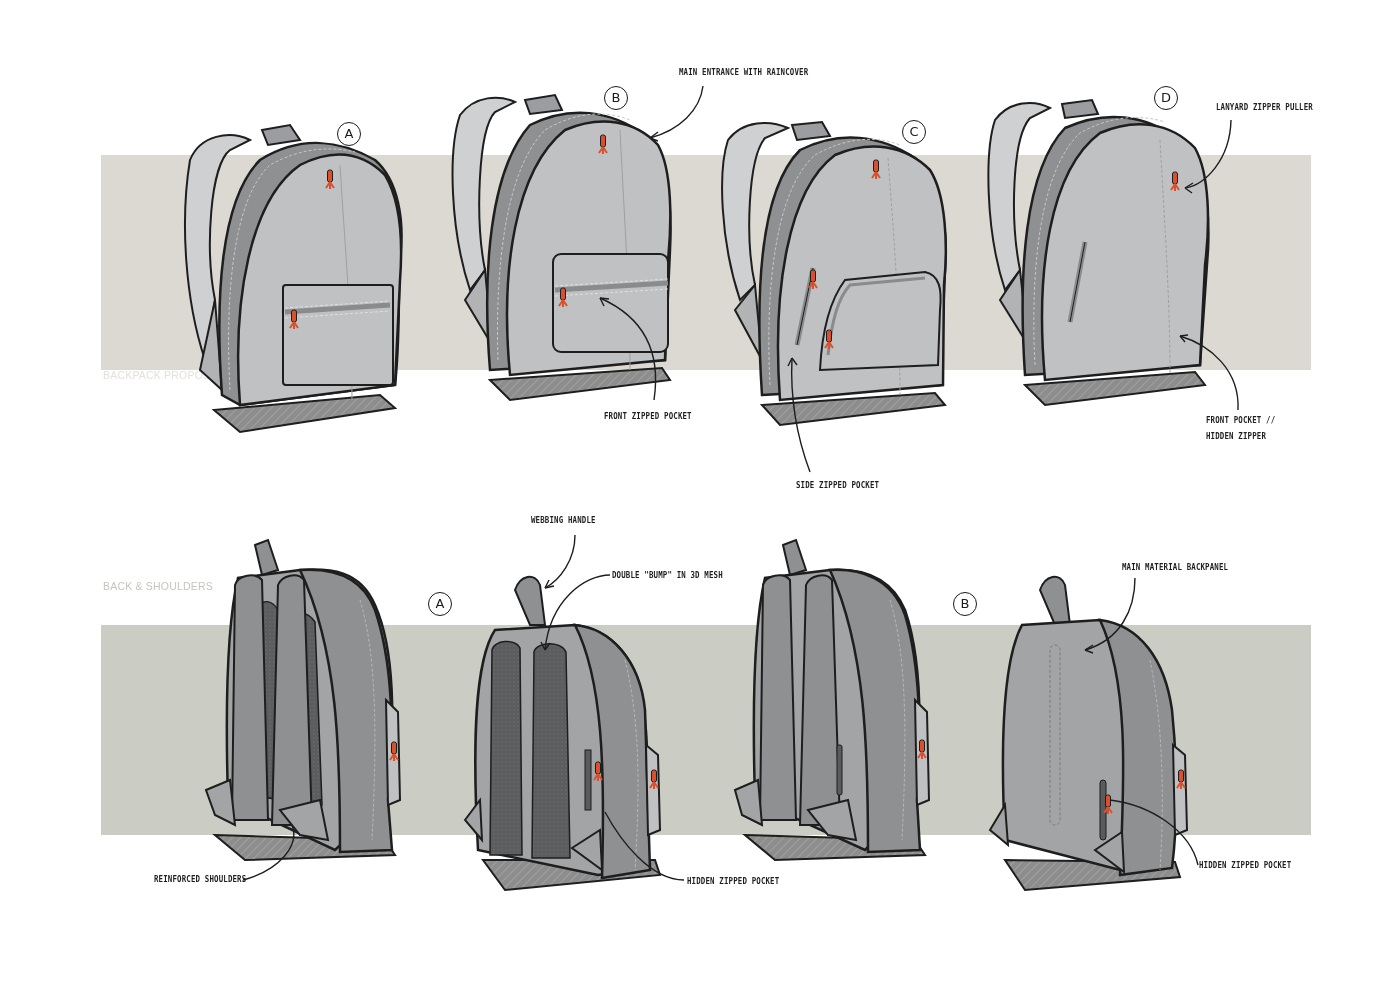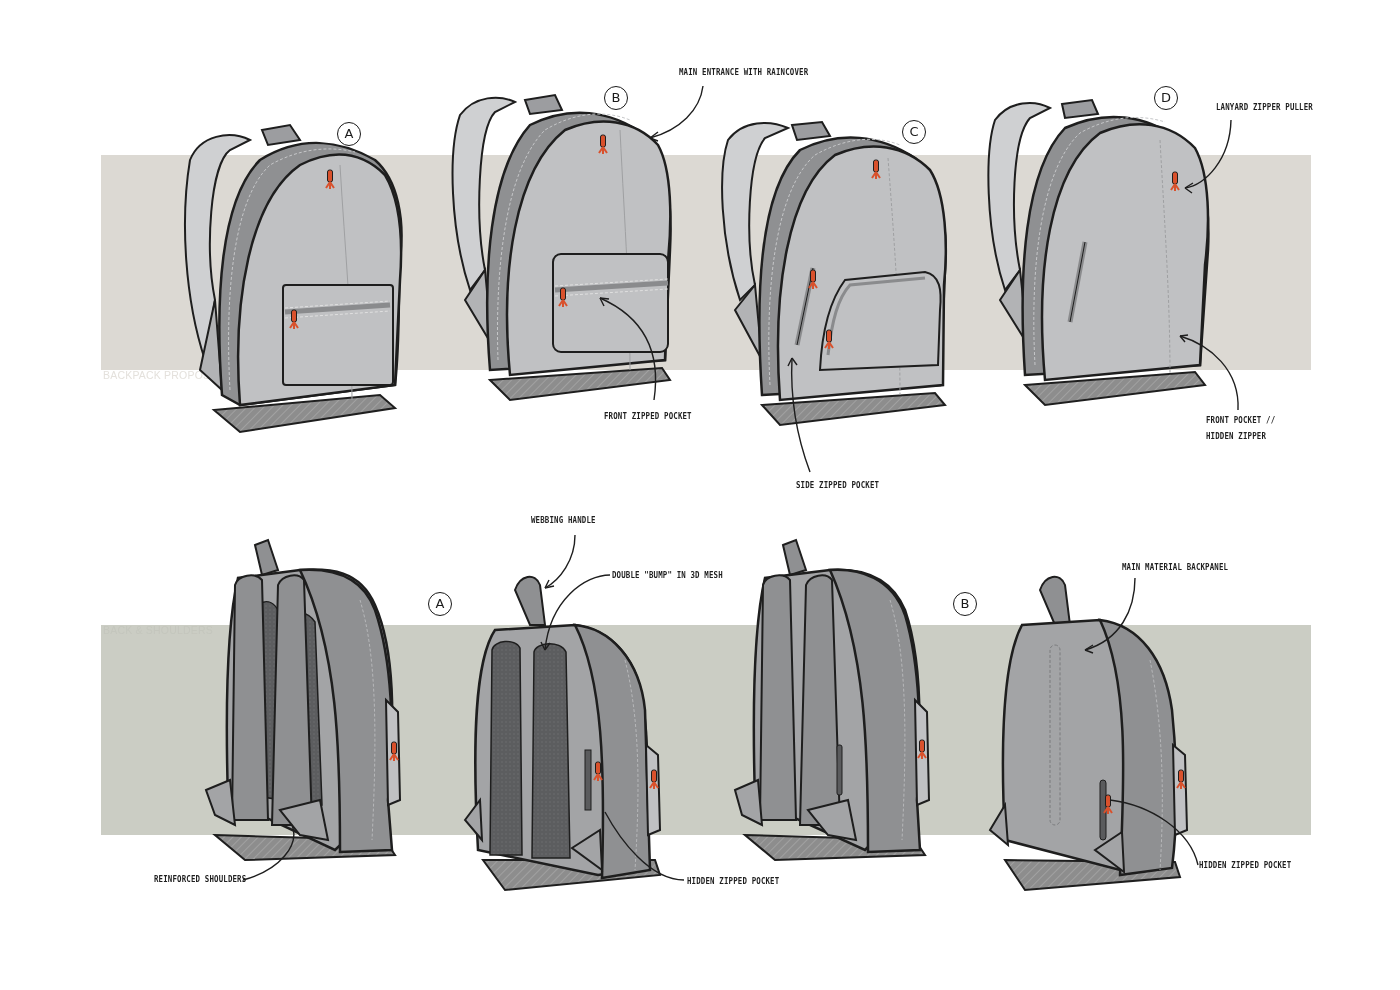--- a/index.html
+++ b/index.html
@@ -12,21 +12,21 @@
   .letter { position:absolute; width:24px; height:24px; border:1.8px solid #1a1a1a; border-radius:50%; box-sizing:border-box; font-family:"DejaVu Sans", sans-serif; font-size:13px; text-align:center; line-height:21px; color:#1a1a1a; background:#fff; }
   svg.art { position:absolute; left:0; top:0; }
 </style>
 </head>
 <body>
 
 <div class="band band-top"></div>
 <div class="band band-bot"></div>
 
 <div class="section-label" style="top:369px;color:#e4e1dc;">BACKPACK PROPOSAL</div>
-<div class="section-label" style="top:624px;color:#c4c6bd;">BACK &amp; SHOULDERS</div>
+<div class="section-label" style="top:580px;color:#c4c6bd;">BACK &amp; SHOULDERS</div>
 
 <svg class="art" width="1400" height="990" viewBox="0 0 1400 990">
   <defs>
     <pattern id="hatch" width="6" height="6" patternUnits="userSpaceOnUse" patternTransform="rotate(45)">
       <rect width="6" height="6" fill="#8d8d8d"></rect>
       <line x1="0" y1="0" x2="0" y2="6" stroke="#a8a8a8" stroke-width="1.5"></line>
     </pattern>
     <pattern id="mesh" width="4" height="4" patternUnits="userSpaceOnUse">
       <rect width="4" height="4" fill="#5c5d5f"></rect>
       <circle cx="2" cy="2" r="0.8" fill="#6c6d6f"></circle>

